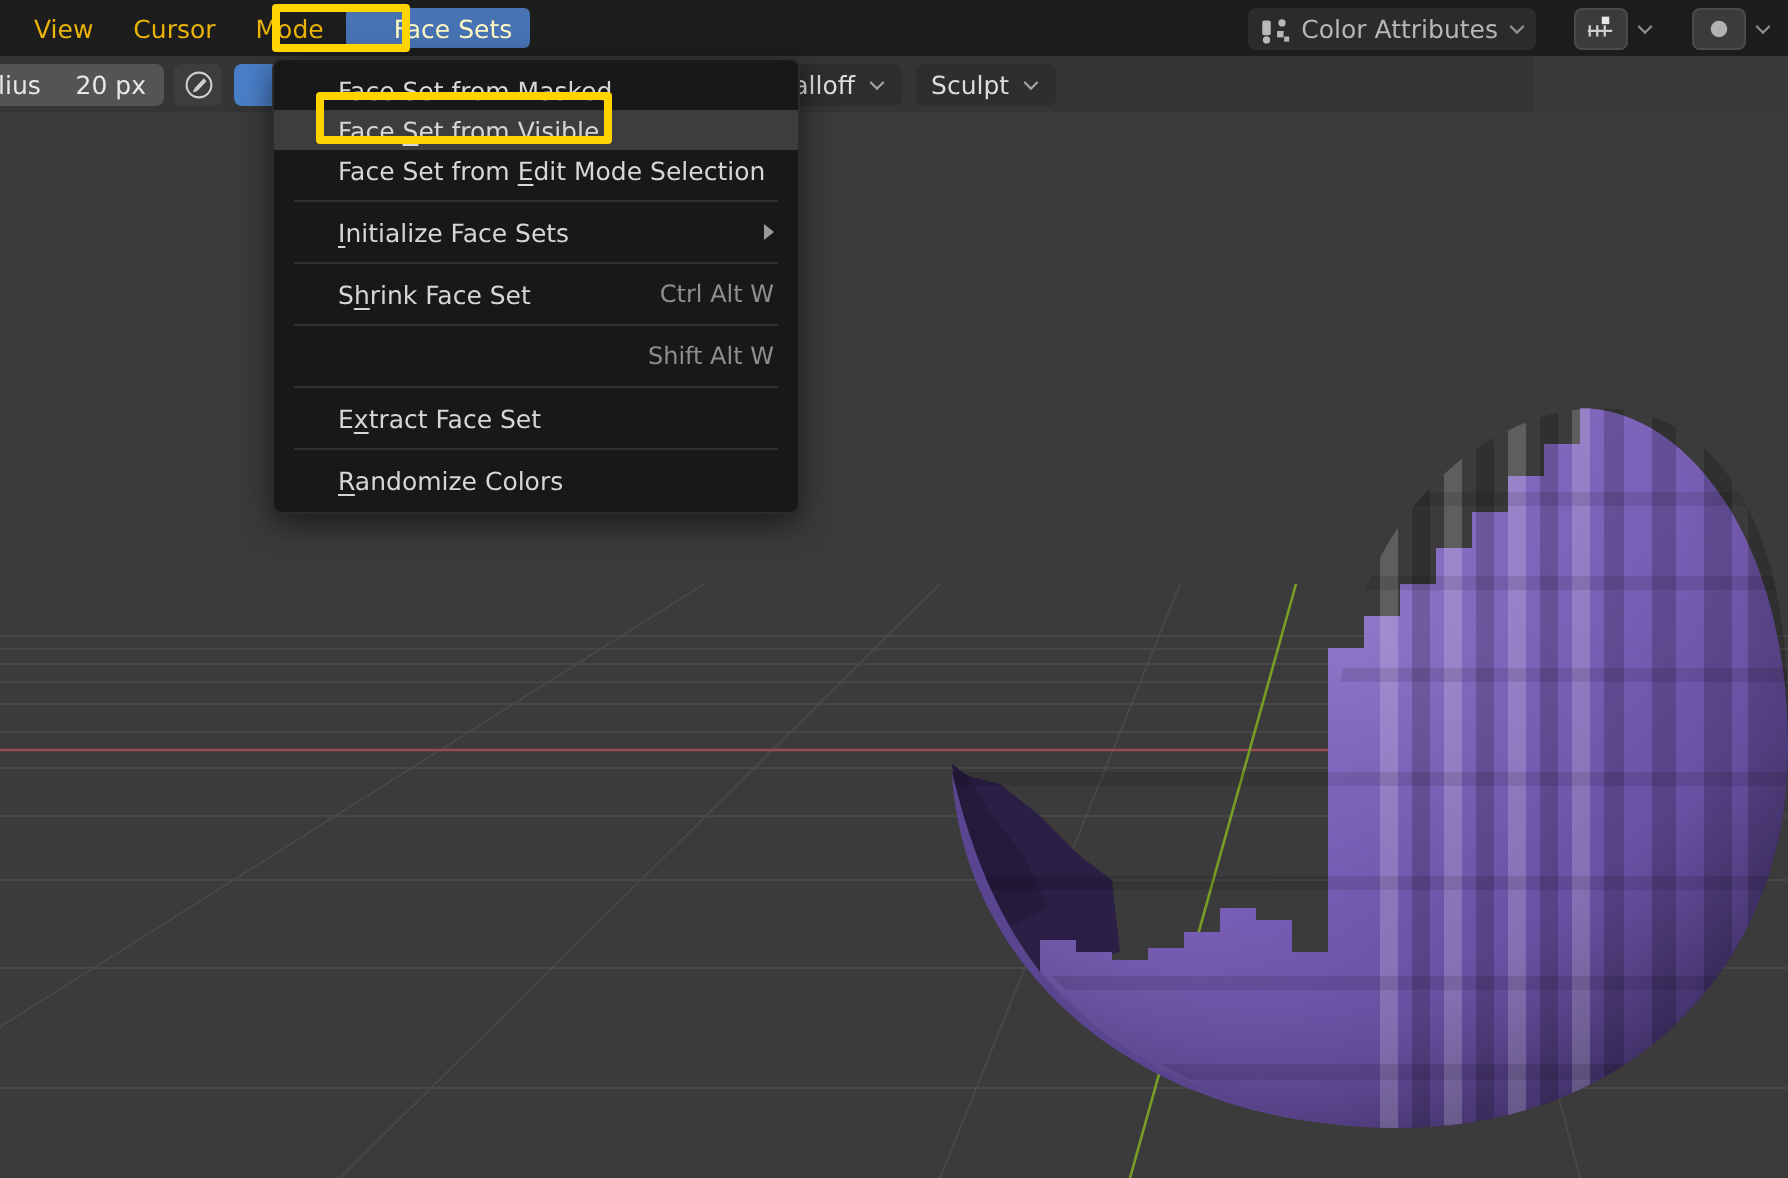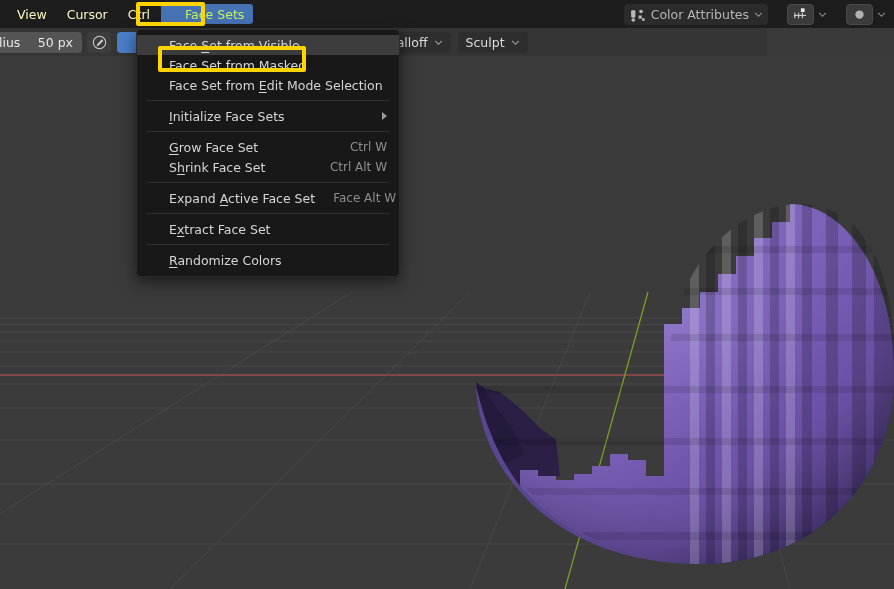--- a/index.html
+++ b/index.html
@@ -16,25 +16,25 @@
 
   
   .header {
     position:absolute; left:0; top:0; width:894px; height:28px;
     background:#1d1d1d;
     display:flex; align-items:center;
   }
   .menu-btn {
     height:20px; padding:0 9px; margin-right:2px;
     display:flex; align-items:center;
-    color:#fef9c3; font-size:12.5px; border-radius:3px;
+    color:#eab308; font-size:12.5px; border-radius:3px;
     white-space:nowrap; cursor:default;
   }
   .menu-btn.first { margin-left:8px; }
-  .menu-btn.active { background:#4772b3; color:#bef264;padding-left:24px; }
+  .menu-btn.active { background:#4772b3; color:#fef9c3;padding-left:24px; }
 
   .header-right {
     position:absolute; right:8px; top:0; height:28px;
     display:flex; align-items:center; gap:19px;
   }
   .hbox {
     height:21px; background:#2b2b2b; border-radius:4px;
     display:flex; align-items:center; padding:0 5px; gap:5px;
   }
   .hbox .lbl { color:#b6b6b6; font-size:12.5px; white-space:nowrap; }
@@ -245,21 +245,21 @@
         <g clip-path="url(#sphClip)" opacity="0.42">
           <path d="M 700,508 C 812,508 894,430 894,318 L 894,508 Z" fill="#1c142f"></path>
         </g>
       </g>
     </svg>
   </div>
 
   <div class="toolrow">
     <div class="numfield">
       <span>lius</span>
-      <span>50 px</span>
+      <span>20 px</span>
     </div>
 
     <div class="brush-btn">
       <svg class="icn" viewBox="0 0 16 16">
         <circle cx="8" cy="8" r="6.6" fill="none" stroke="#cfcfcf" stroke-width="1.1"></circle>
         <path d="M10.6 4.4 L6.2 9 c-.9.9-1.1 2.3-1.6 2.9 .9-.2 2.2-.5 3-1.3 l4.4-4.6z" fill="#cfcfcf"></path>
       </svg>
     </div>
 
     <div class="swatch"></div>
@@ -299,21 +299,21 @@
   </div>
 
   <div class="header">
     <div class="menu-btn first">
       <span>View</span>
     </div>
     <div class="menu-btn">
       <span>Cursor</span>
     </div>
     <div class="menu-btn">
-      <span>Ctrl</span>
+      <span>Mode</span>
     </div>
     <div class="menu-btn active">
       <span>Face Sets</span>
     </div>
 
     <div class="header-right">
       <div class="hbox">
         <span class="icn">
           <svg viewBox="0 0 16 16">
             <rect x="2" y="3" width="4" height="7" rx="1" fill="#b9b9b9"></rect>
@@ -357,47 +357,42 @@
         <span class="chev">
           <svg viewBox="0 0 10 10">
               <path d="M1.6 3.6 L5 7 L8.4 3.6" fill="none" stroke="#b6b6b6" stroke-width="1.2" stroke-linecap="round"></path>
             </svg>
         </span>
       </div>
     </div>
   </div>
 
   <div class="dropdown" id="dropdown">
+      <div class="mi">
+        <span>Face Set from Masked</span>
+      </div>
       <div class="mi sel">
         <span>Face <u>S</u>et from Visible</span>
       </div>
       <div class="mi">
-        <span>Face Set from Masked</span>
-      </div>
-      <div class="mi">
         <span>Face Set from <u>E</u>dit Mode Selection</span>
       </div>
       <div class="msep"></div>
       <div class="mi">
         <span><u>I</u>nitialize Face Sets</span>
         <span class="arrow"></span>
       </div>
       <div class="msep"></div>
       <div class="mi">
-        <span><u>G</u>row Face Set</span>
-        <span class="sc">Ctrl W</span>
-      </div>
-      <div class="mi">
         <span>S<u>h</u>rink Face Set</span>
         <span class="sc">Ctrl Alt W</span>
       </div>
       <div class="msep"></div>
       <div class="mi">
-        <span>Expand <u>A</u>ctive Face Set</span>
-        <span class="sc">Face Alt W</span>
+        <span class="sc">Shift Alt W</span>
       </div>
       <div class="msep"></div>
       <div class="mi">
         <span>E<u>x</u>tract Face Set</span>
       </div>
       <div class="msep"></div>
       <div class="mi">
         <span><u>R</u>andomize Colors</span>
       </div>
     </div>

